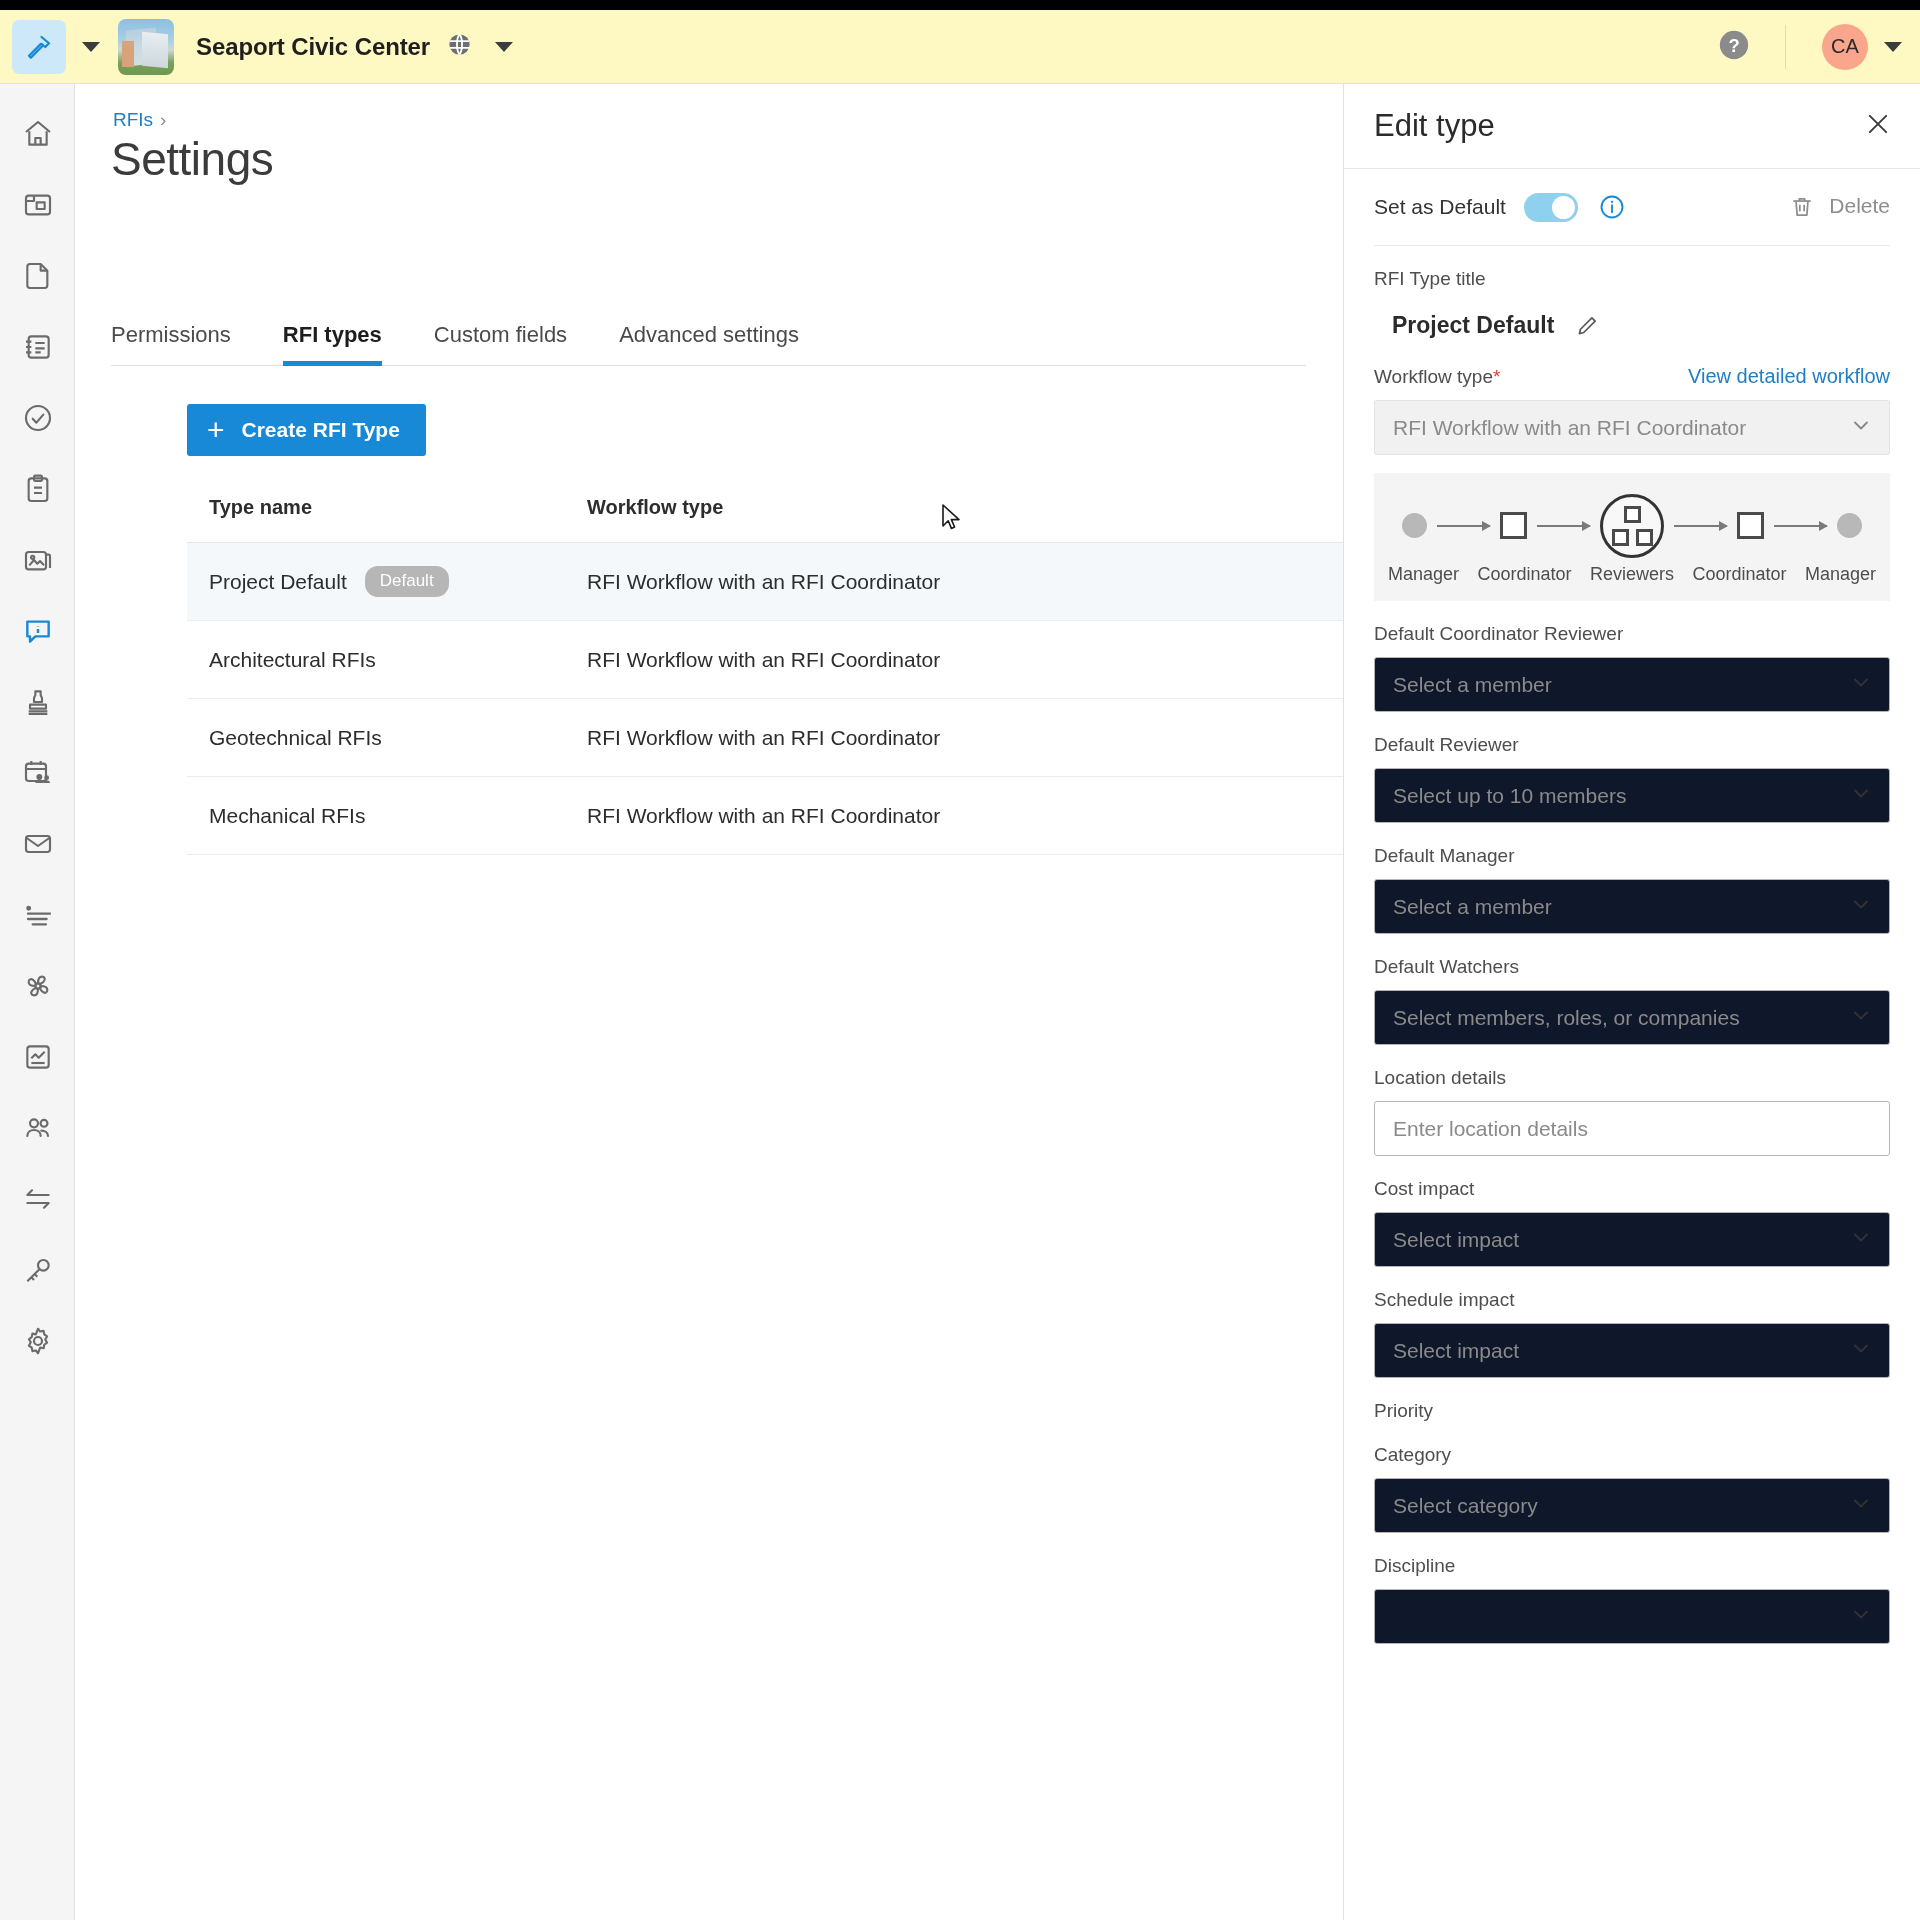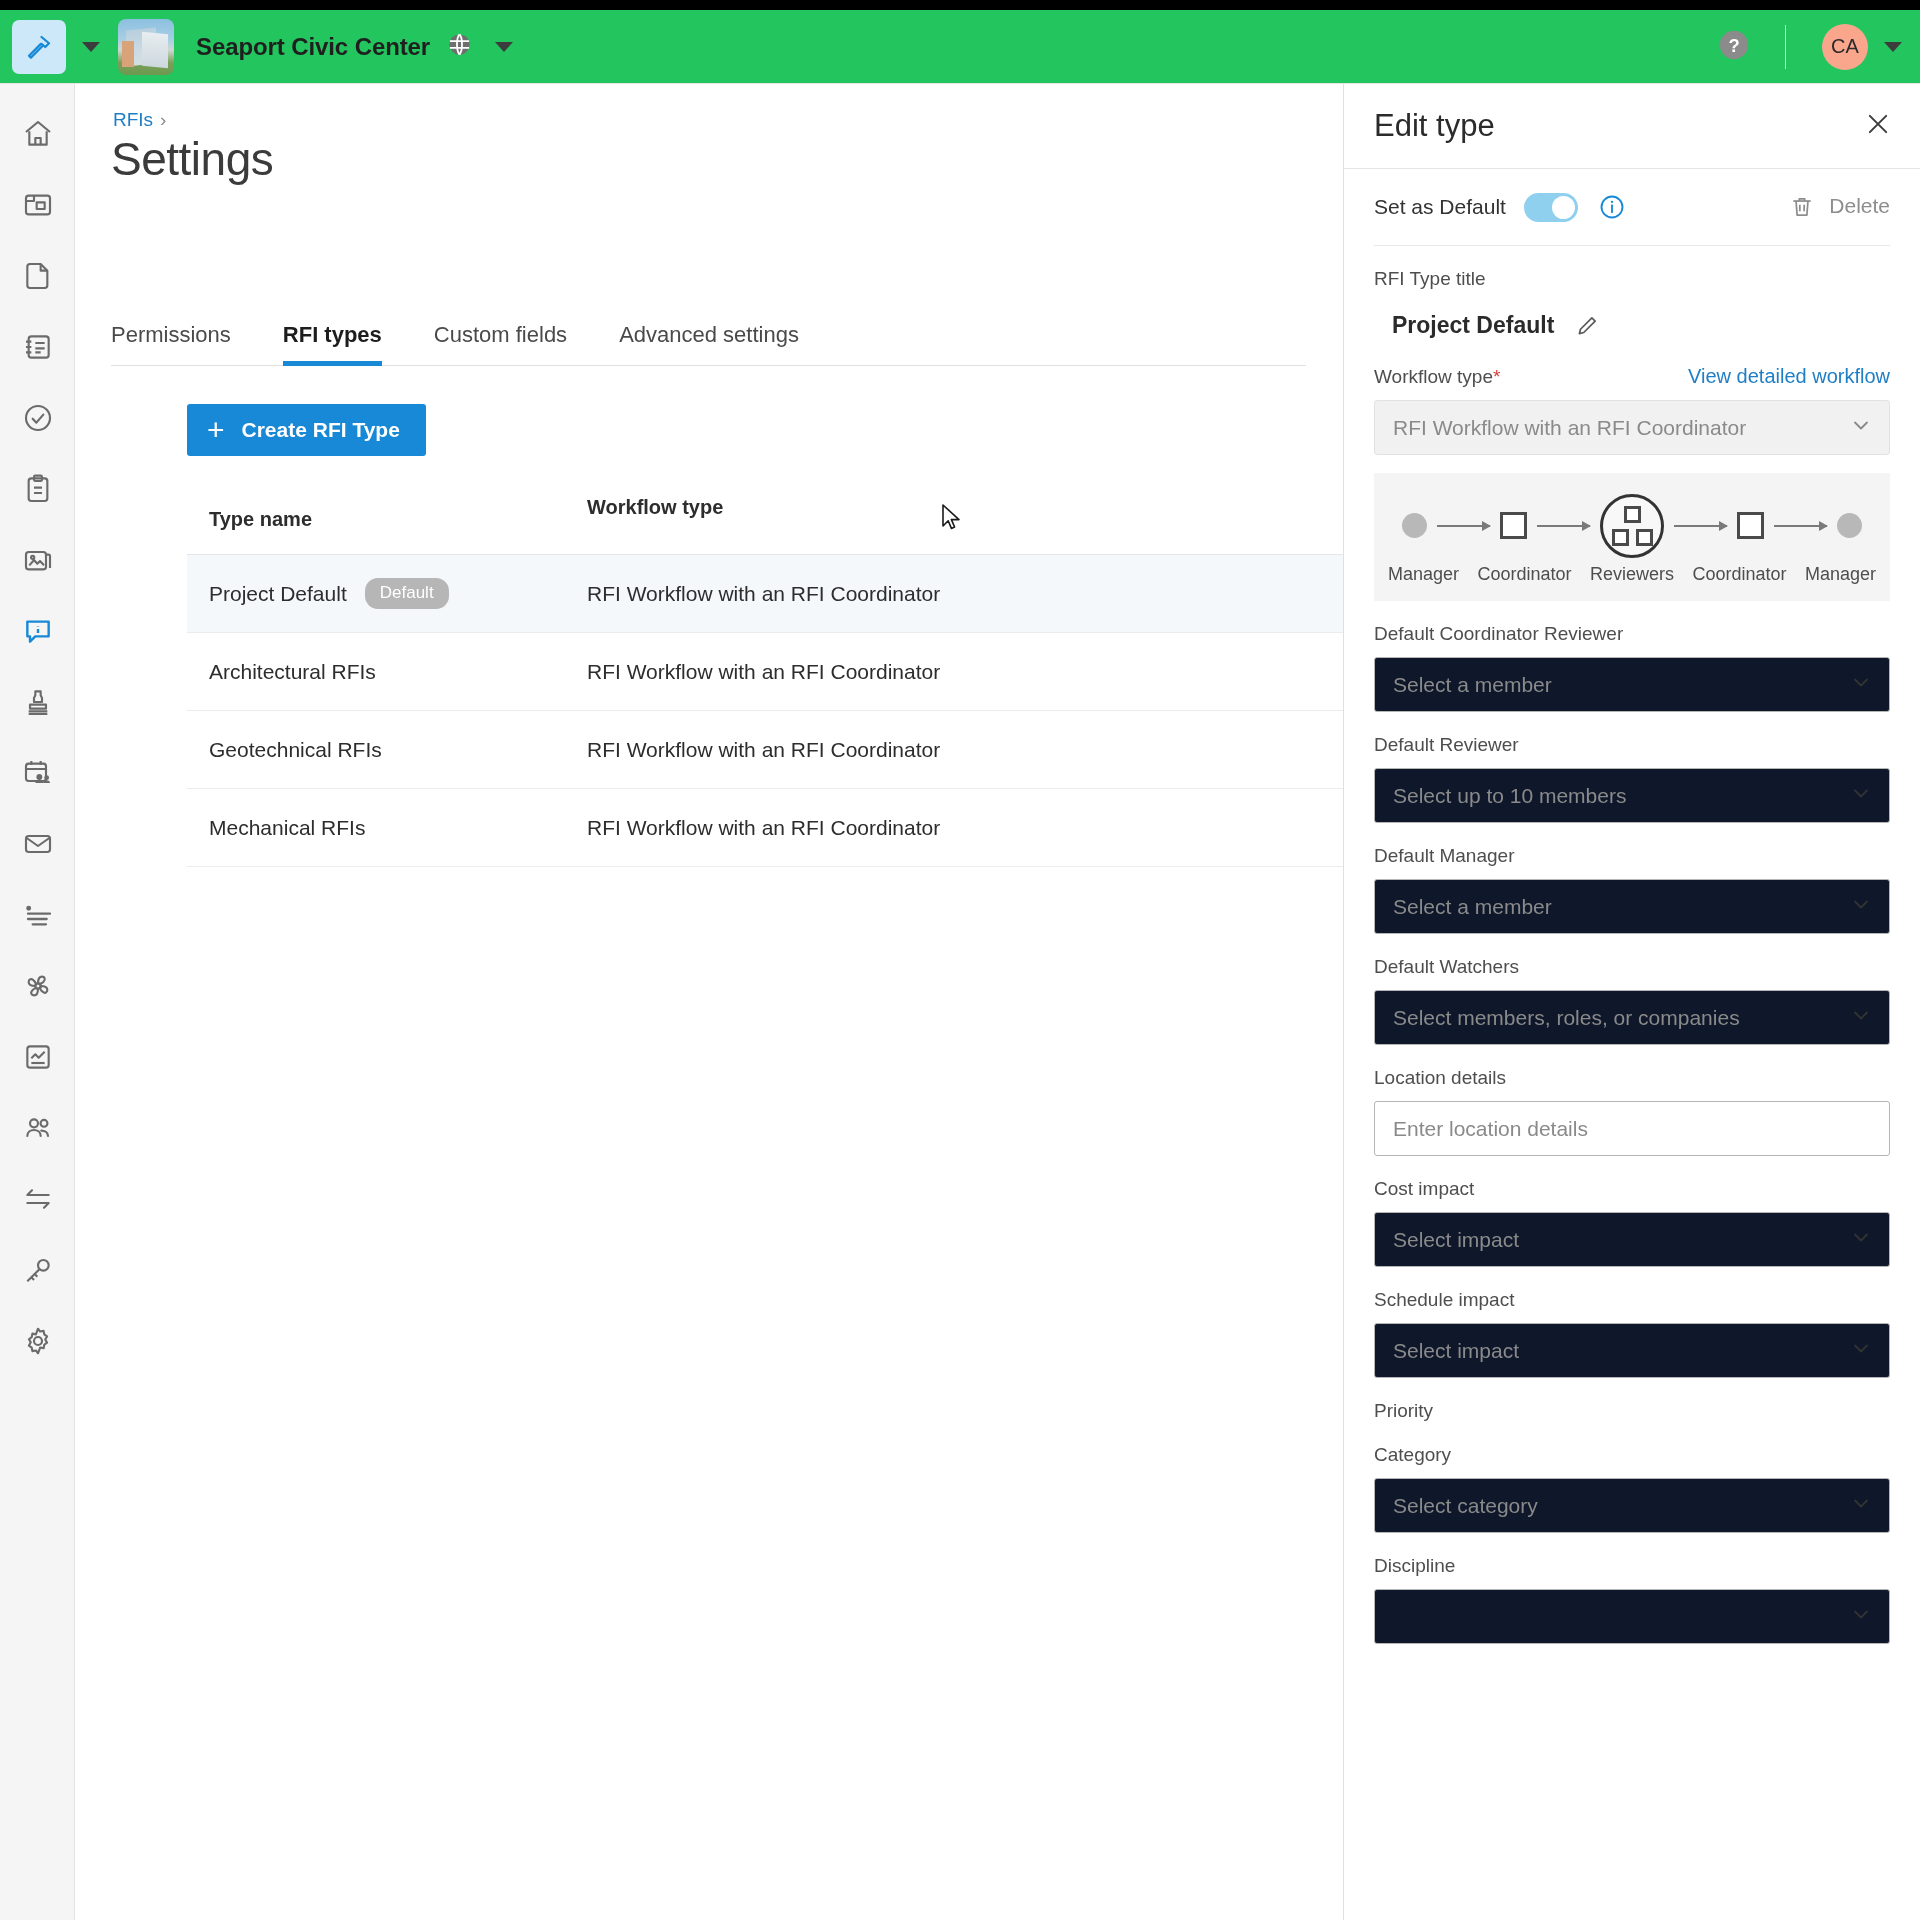--- a/index.html
+++ b/index.html
@@ -14,21 +14,21 @@
 
   
   .topstrip {
     position: absolute; top: 0; left: 0; width: 1920px; height: 10px;
     background: #000000;
   }
 
   
   .header {
     position: absolute; top: 10px; left: 0; width: 1920px; height: 74px;
-    background: #22c55e;
+    background: #fef9c3;
     border-bottom: 1px solid #e3e3e3;
     display: flex; align-items: center;
   }
   .hammer-tile {
     width: 54px; height: 54px; margin-left: 12px;
     background: #cde8f8; border-radius: 7px;
     display: flex; align-items: center; justify-content: center;
   }
   .caret {
     width: 0; height: 0;
@@ -106,21 +106,21 @@
     font-size: 21px; font-family: inherit; font-weight: bold;
     display: flex; align-items: center; cursor: pointer;
   }
   .btn-create .plus { font-size: 30px; font-weight: 300; margin-right: 17px; line-height: 1; }
 
   .table { position: absolute; left: 112px; top: 412px; width: 1185px; }
   .thead {
     display: flex; font-size: 20px; font-weight: bold; color: #2d2d2d;
     padding: 0 0 23px 0; border-bottom: 1px solid #e6e6e6;
   }
-  .th-name { width: 400px; padding-left: 22px; margin-top: 12px; }
+  .th-name { width: 400px; padding-left: 22px; }
   .th-wf { flex: 1; }
   .trow {
     display: flex; align-items: center; height: 78px;
     font-size: 21px; color: #2d2d2d;
     border-bottom: 1px solid #ececec;
     cursor: pointer;
   }
   .trow.selected { background: #f4f8fb; }
   .td-name { width: 400px; padding-left: 22px; display: flex; align-items: center; }
   .td-wf { flex: 1; }

